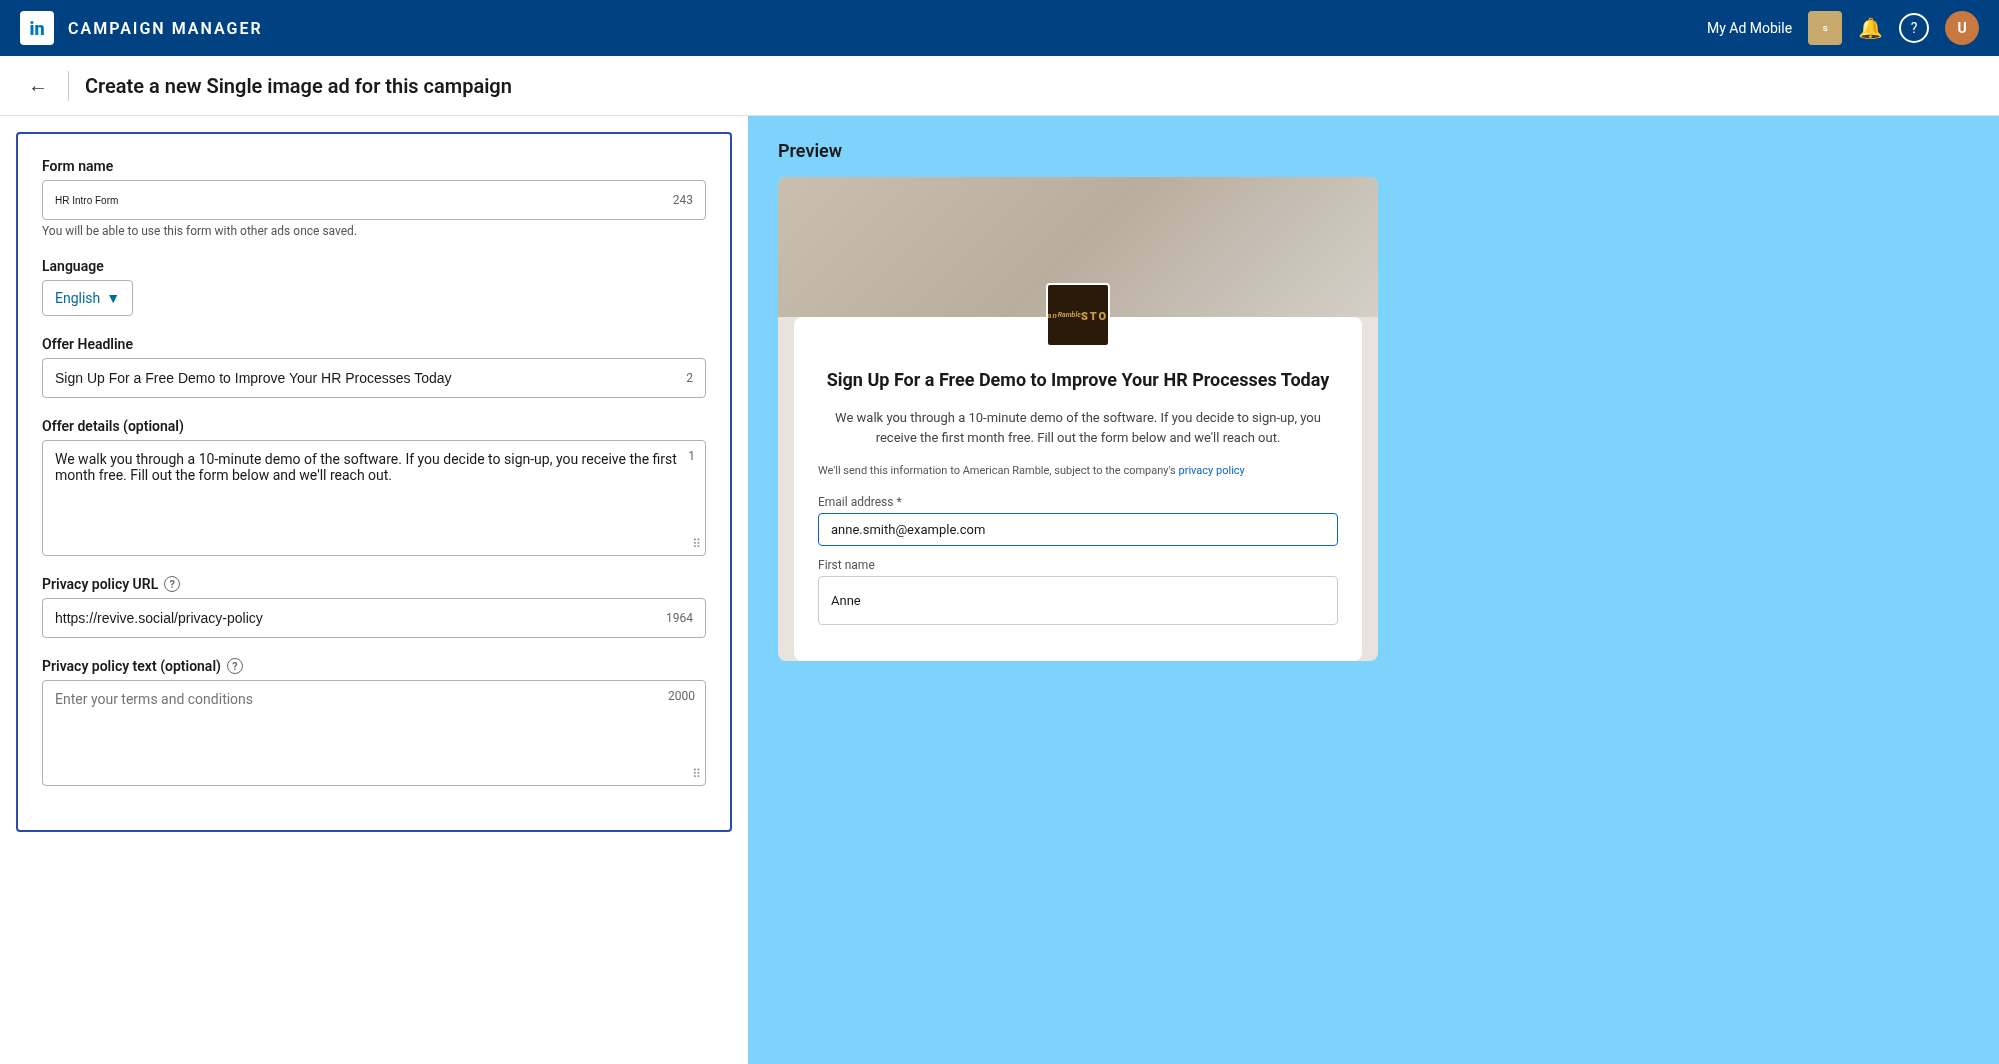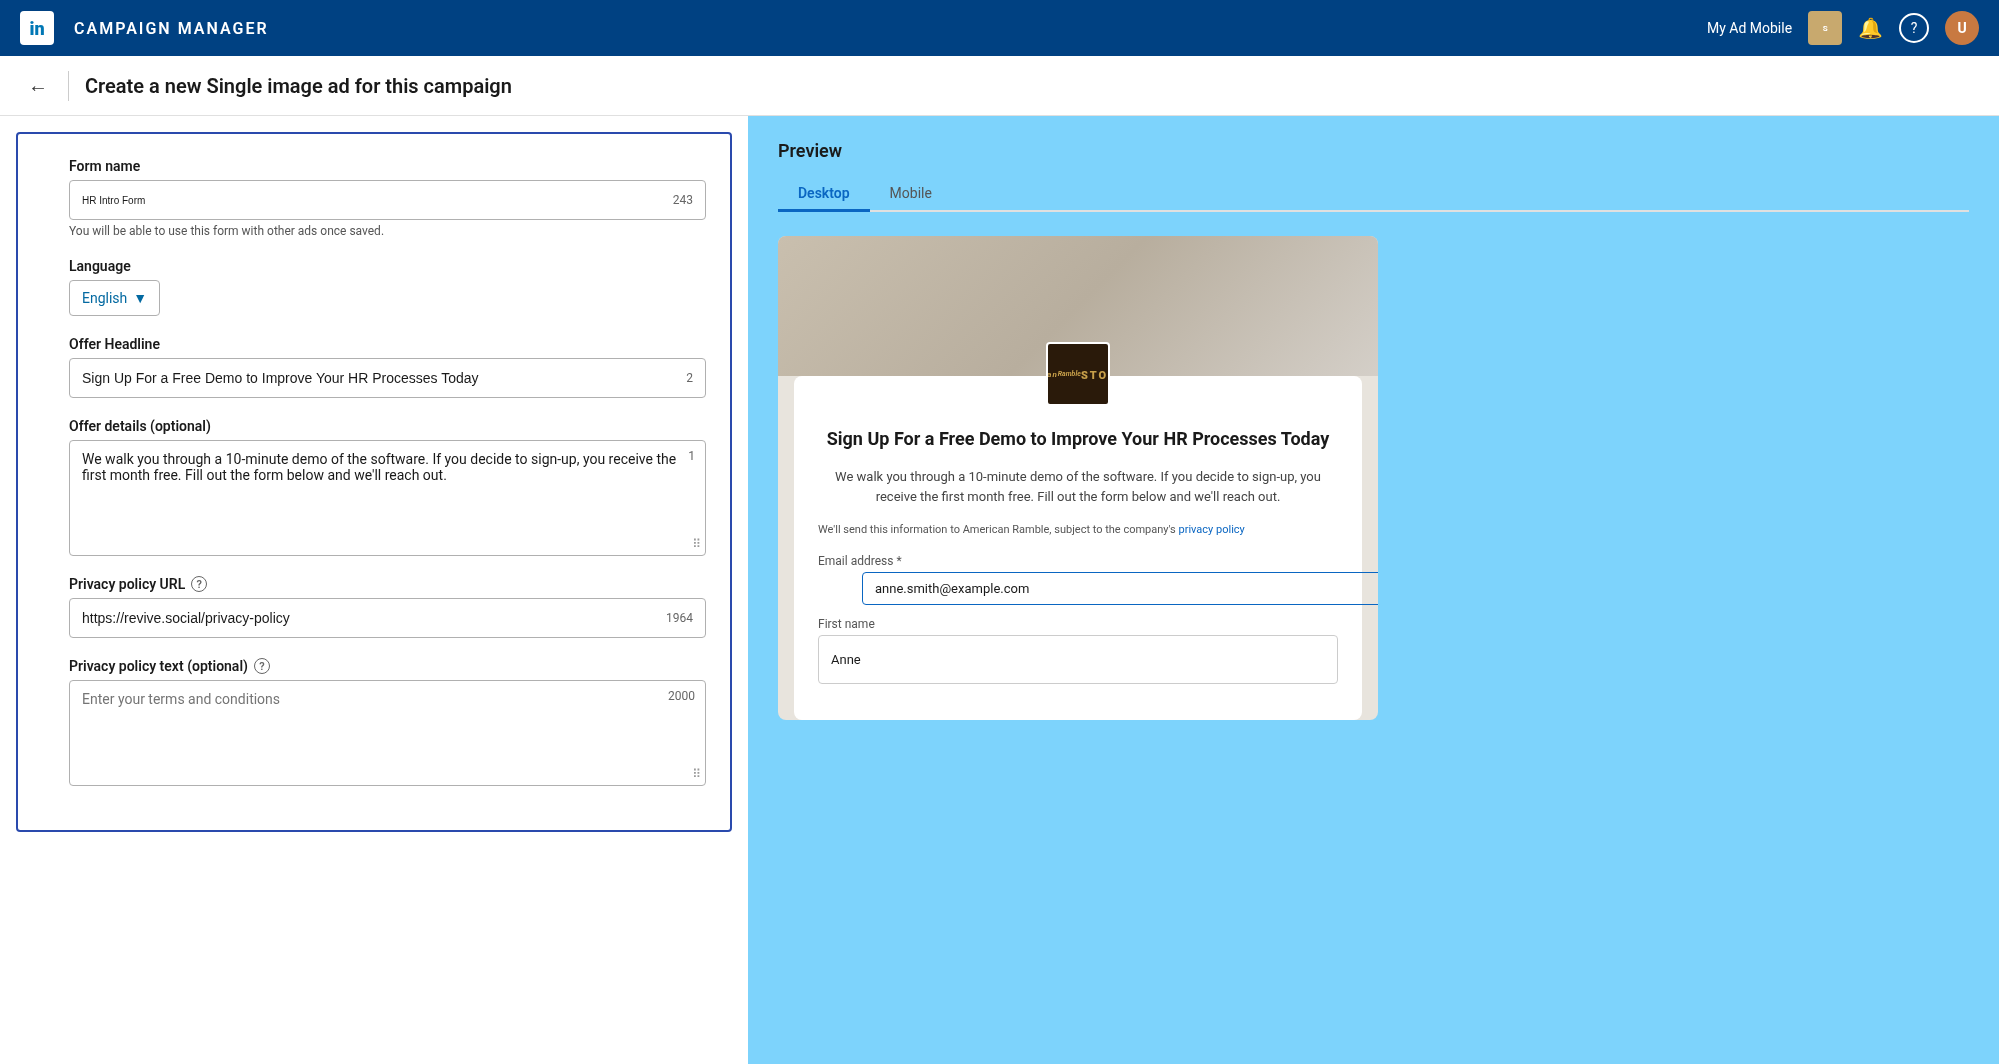--- a/index.html
+++ b/index.html
@@ -10,21 +10,21 @@
       background: #004182;
       height: 56px;
       display: flex;
       align-items: center;
       padding: 0 20px;
       justify-content: space-between;
     }
     .top-nav-left {
       display: flex;
       align-items: center;
-      gap: 20px;
+      gap: 14px;
     }
     .li-logo {
       width: 34px;
       height: 34px;
       background: white;
       border-radius: 4px;
       display: flex;
       align-items: center;
       justify-content: center;
       font-weight: 900;
@@ -124,21 +124,20 @@
     .form-container {
       margin: 16px;
       border: 2.5px solid #2a4aad;
       border-radius: 4px;
       padding: 24px;
       background: white;
     }
 
     .field-group {
       margin-bottom: 20px;
-      margin-left: 27px;
     }
     .field-label {
       font-size: 14px;
       font-weight: 600;
       color: #1a1a1a;
       margin-bottom: 6px;
       display: flex;
       align-items: center;
       gap: 6px;
     }
@@ -345,21 +344,20 @@
       color: #555;
       margin-bottom: 4px;
     }
     .ad-form-input {
       border: 1.5px solid #0a66c2;
       border-radius: 4px;
       padding: 8px 12px;
       font-size: 13px;
       color: #1a1a1a;
       width: 100%;
-      margin-left: 44px;
     }
     .ad-form-input-plain {
       border: 1px solid #ccc;
       border-radius: 4px;
       padding: 8px 12px;
       font-size: 13px;
       color: #1a1a1a;
       width: 100%;
     }
   </style>
@@ -453,24 +451,20 @@
           <span class="textarea-resize-handle">⠿</span>
         </div>
       </div>
 
     </div>
   </div>
 
   <div class="right-panel">
     <div class="preview-title">Preview</div>
 
-    <div class="preview-tabs">
-      <div class="preview-tab active">Desktop</div>
-      <div class="preview-tab">Mobile</div>
-    </div>
 
     <div class="ad-preview-outer">
 
       <div class="ad-preview-hero">
         <div class="company-logo-container">
           <div class="company-logo">
             <span style="font-style:italic;font-size:8px;color:#c8a04a;letter-spacing:1px;">American</span>
             <span style="font-style:italic;font-size:7px;color:#c8a04a;">Ramble</span>
             <span style="font-size:11px;font-weight:900;color:#c8a04a;letter-spacing:2px;margin-top:2px;">STORIES</span>
           </div>

